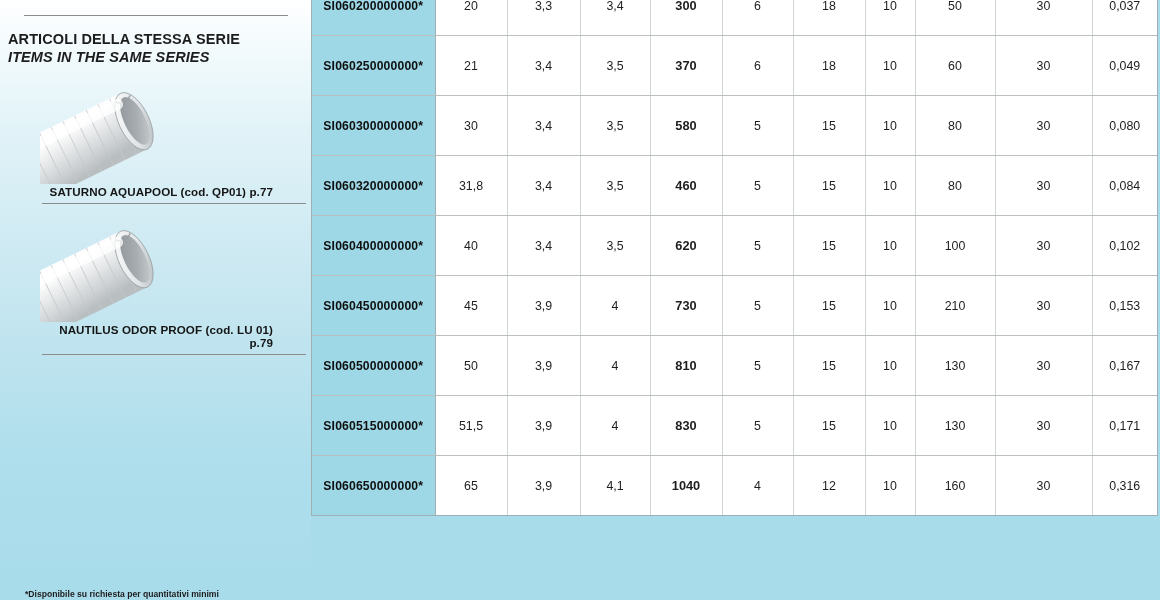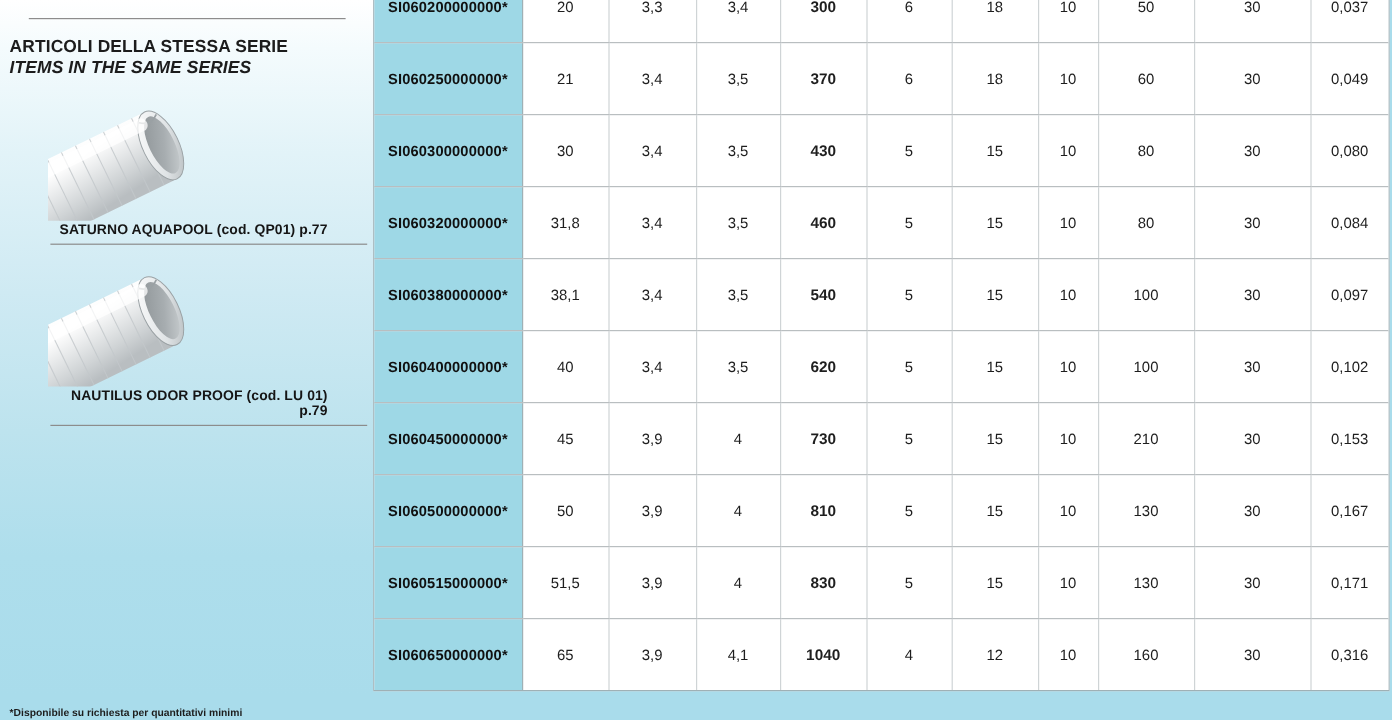--- a/index.html
+++ b/index.html
@@ -38,21 +38,21 @@
   .pipe{
     position:absolute;left:0;top:0;width:152px;height:108px;
   }
   .prod-caption{
     text-align:right;font-size:11.6px;font-weight:bold;color:#151515;
     padding-right:38px;margin-top:1px;letter-spacing:.1px;
   }
   .rule-sep{width:264px;margin:5px auto 0 auto;}
 
   #footnote{
-    position:absolute;left:8px;top:589px;
+    position:absolute;left:25px;top:589px;
     font-size:8.6px;font-weight:bold;color:#1d1d1d;
     white-space:nowrap;
   }
 
   
   #table-wrap{
     position:absolute;left:311px;top:-25px;width:847px;
     background:#ffffff;
     border:1px solid #9fb0b5;
     box-sizing:border-box;
@@ -225,53 +225,40 @@
             <td>10</td>
             <td>60</td>
             <td>30</td>
             <td>0,049</td>
           </tr>
           <tr>
             <td class="code">SI060300000000*</td>
             <td>30</td>
             <td>3,4</td>
             <td>3,5</td>
-            <td class="bold">430</td>
+            <td class="bold">580</td>
             <td>5</td>
             <td>15</td>
             <td>10</td>
             <td>80</td>
             <td>30</td>
             <td>0,080</td>
           </tr>
           <tr>
             <td class="code">SI060320000000*</td>
             <td>31,8</td>
             <td>3,4</td>
             <td>3,5</td>
             <td class="bold">460</td>
             <td>5</td>
             <td>15</td>
             <td>10</td>
             <td>80</td>
             <td>30</td>
             <td>0,084</td>
-          </tr>
-          <tr>
-            <td class="code">SI060380000000*</td>
-            <td>38,1</td>
-            <td>3,4</td>
-            <td>3,5</td>
-            <td class="bold">540</td>
-            <td>5</td>
-            <td>15</td>
-            <td>10</td>
-            <td>100</td>
-            <td>30</td>
-            <td>0,097</td>
           </tr>
           <tr>
             <td class="code">SI060400000000*</td>
             <td>40</td>
             <td>3,4</td>
             <td>3,5</td>
             <td class="bold">620</td>
             <td>5</td>
             <td>15</td>
             <td>10</td>

